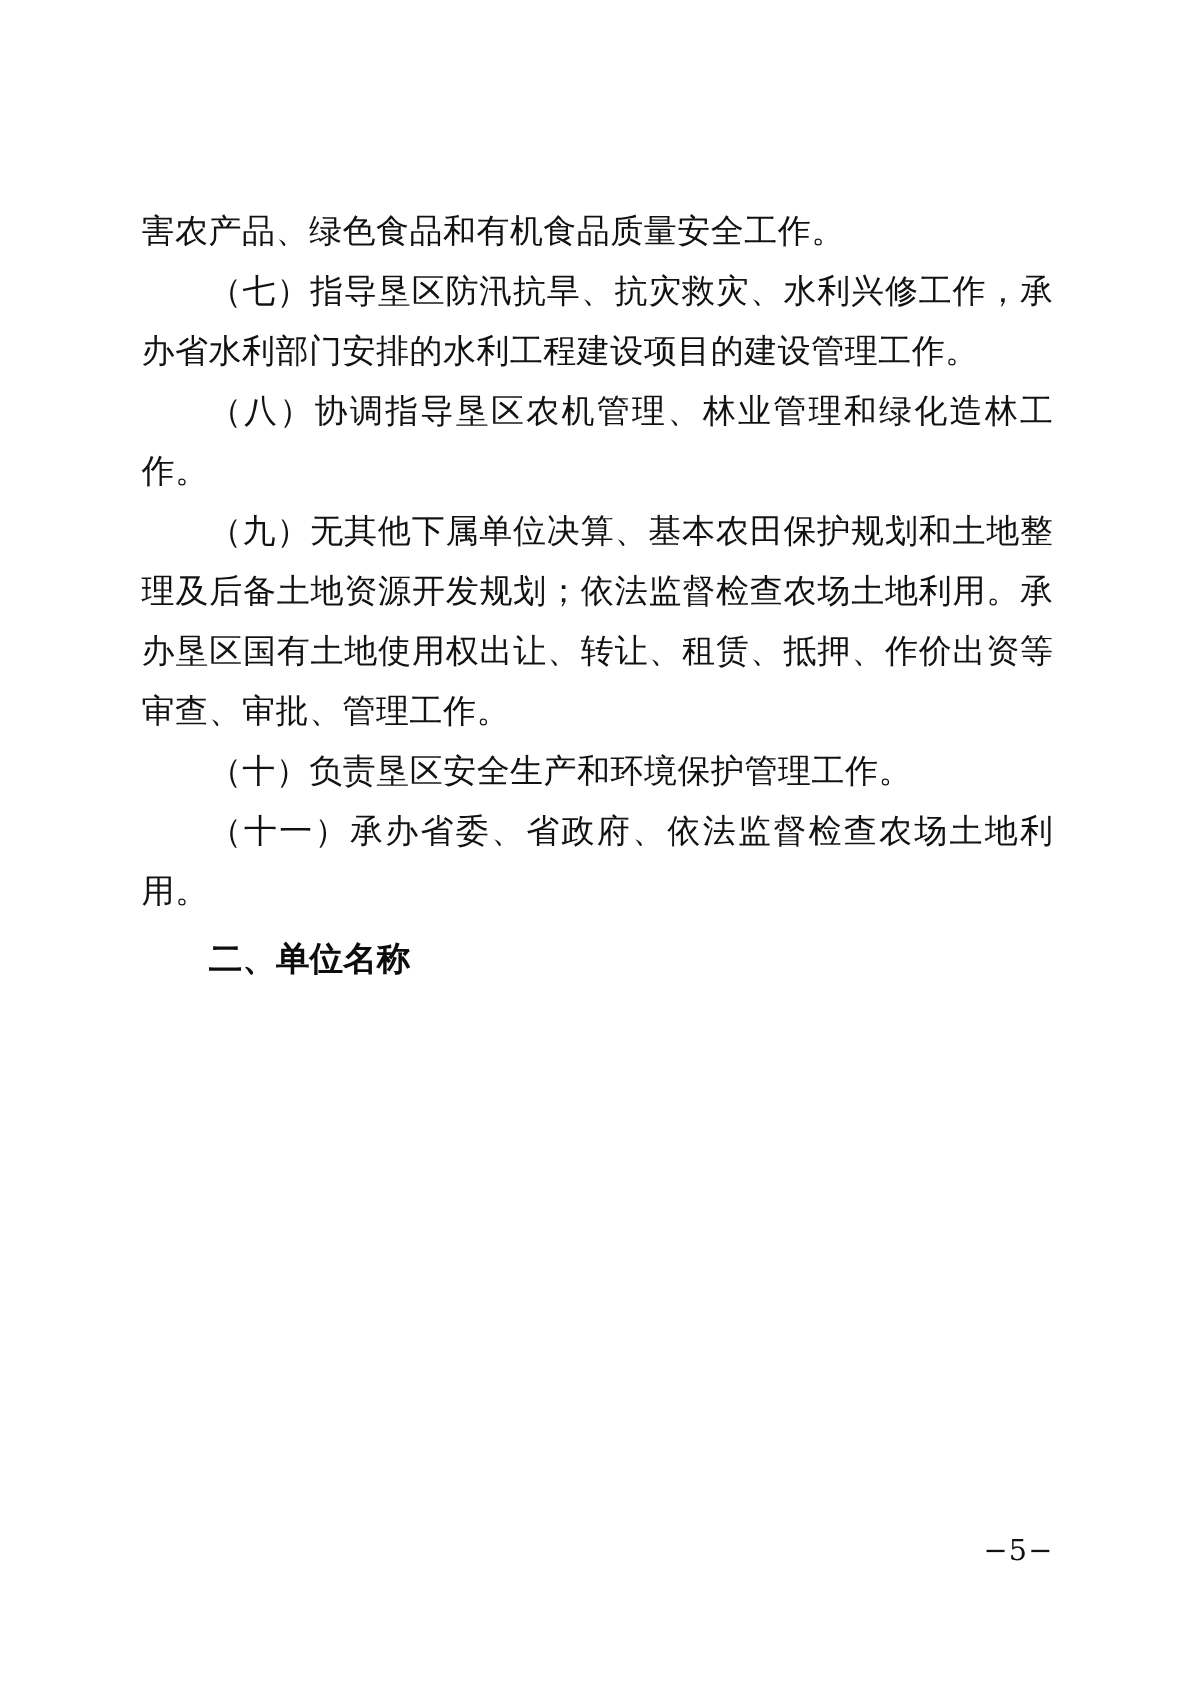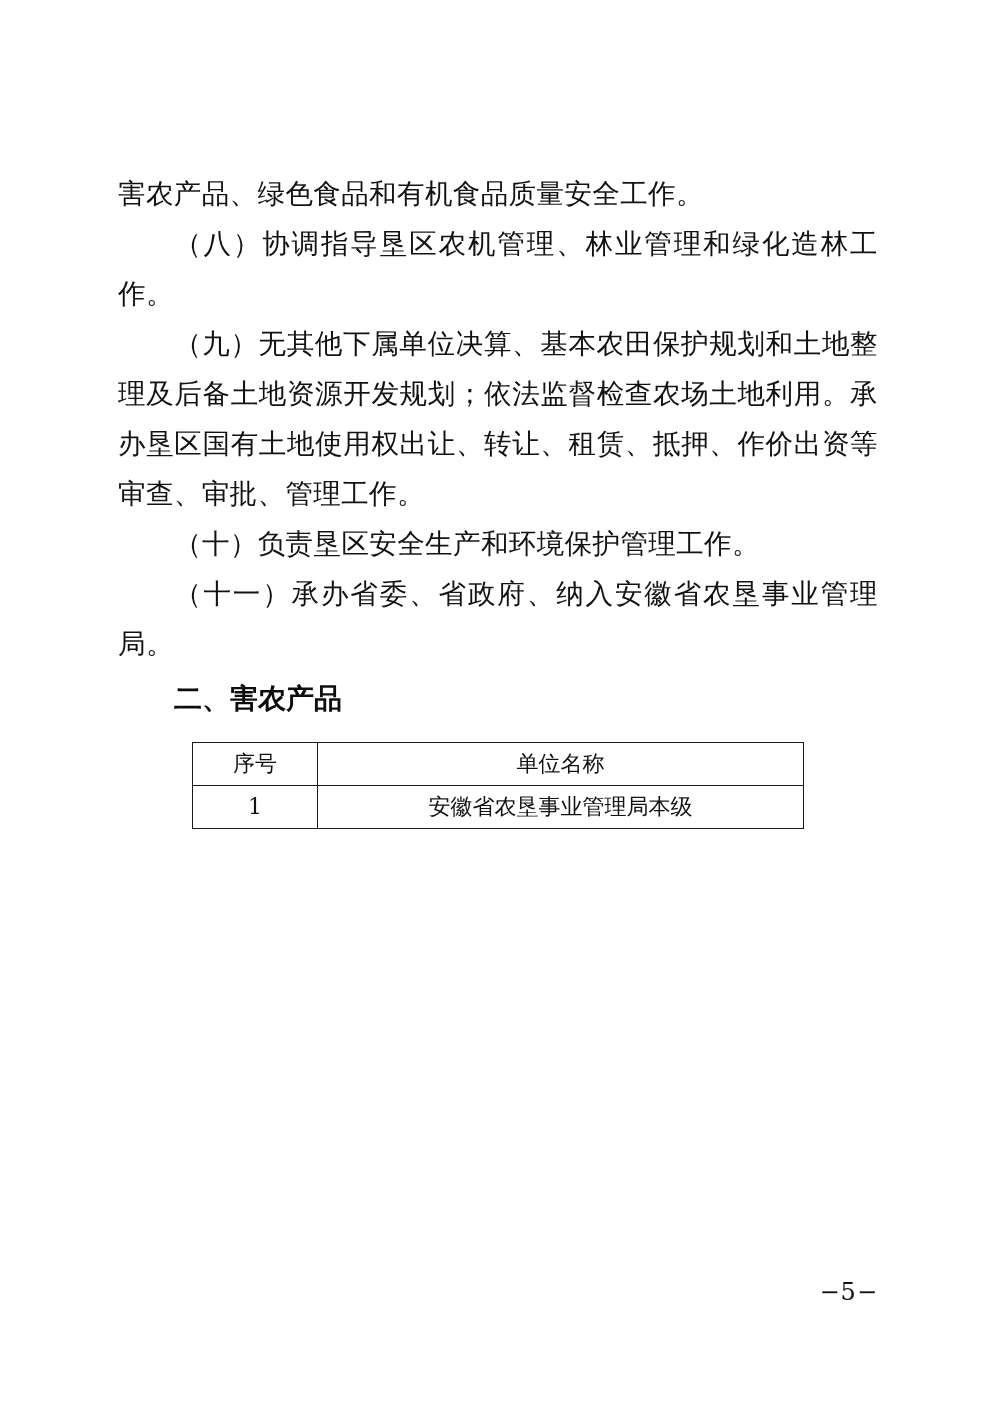--- a/index.html
+++ b/index.html
@@ -69,41 +69,30 @@
   }
 </style>
 </head>
 <body>
 
 <div class="page">
 
   <p class="para">害农产品、绿色食品和有机食品质量安全工作。</p>
 
 
+  <p class="para indent">（七）指导垦区防汛抗旱、抗灾救灾、水利兴修工作，承办省水利部门安排的水利工程建设项目的建设管理工作。</p>
 
   <p class="para indent">（八）协调指导垦区农机管理、林业管理和绿化造林工作。</p>
 
   <p class="para indent">（九）无其他下属单位决算、基本农田保护规划和土地整理及后备土地资源开发规划；依法监督检查农场土地利用。承办垦区国有土地使用权出让、转让、租赁、抵押、作价出资等审查、审批、管理工作。</p>
 
   <p class="para indent">（十）负责垦区安全生产和环境保护管理工作。</p>
 
-  <p class="para indent">（十一）承办省委、省政府、纳入安徽省农垦事业管理局。</p>
+  <p class="para indent">（十一）承办省委、省政府、依法监督检查农场土地利用。</p>
 
-  <h2 class="section-head">二、害农产品</h2>
+  <h2 class="section-head">二、单位名称</h2>
 
 
 
-  <table class="unit-table">
-    <tbody>
-      <tr>
-        <td class="col-no">序号</td>
-        <td>单位名称</td>
-      </tr>
-      <tr>
-        <td class="col-no">1</td>
-        <td>安徽省农垦事业管理局本级</td>
-      </tr>
-    </tbody>
-  </table>
 
 </div>
 
 <div class="page-number">−5−</div>
 
 </body></html>

